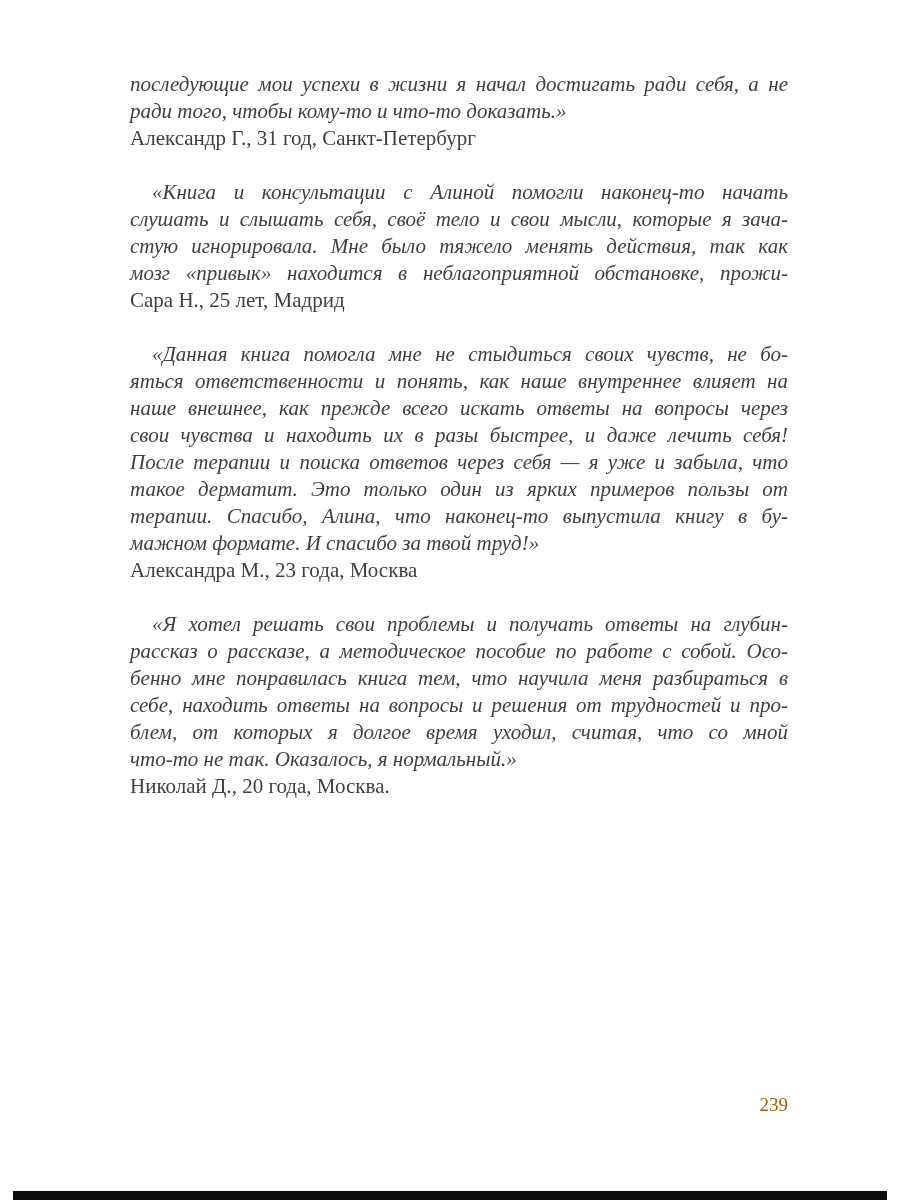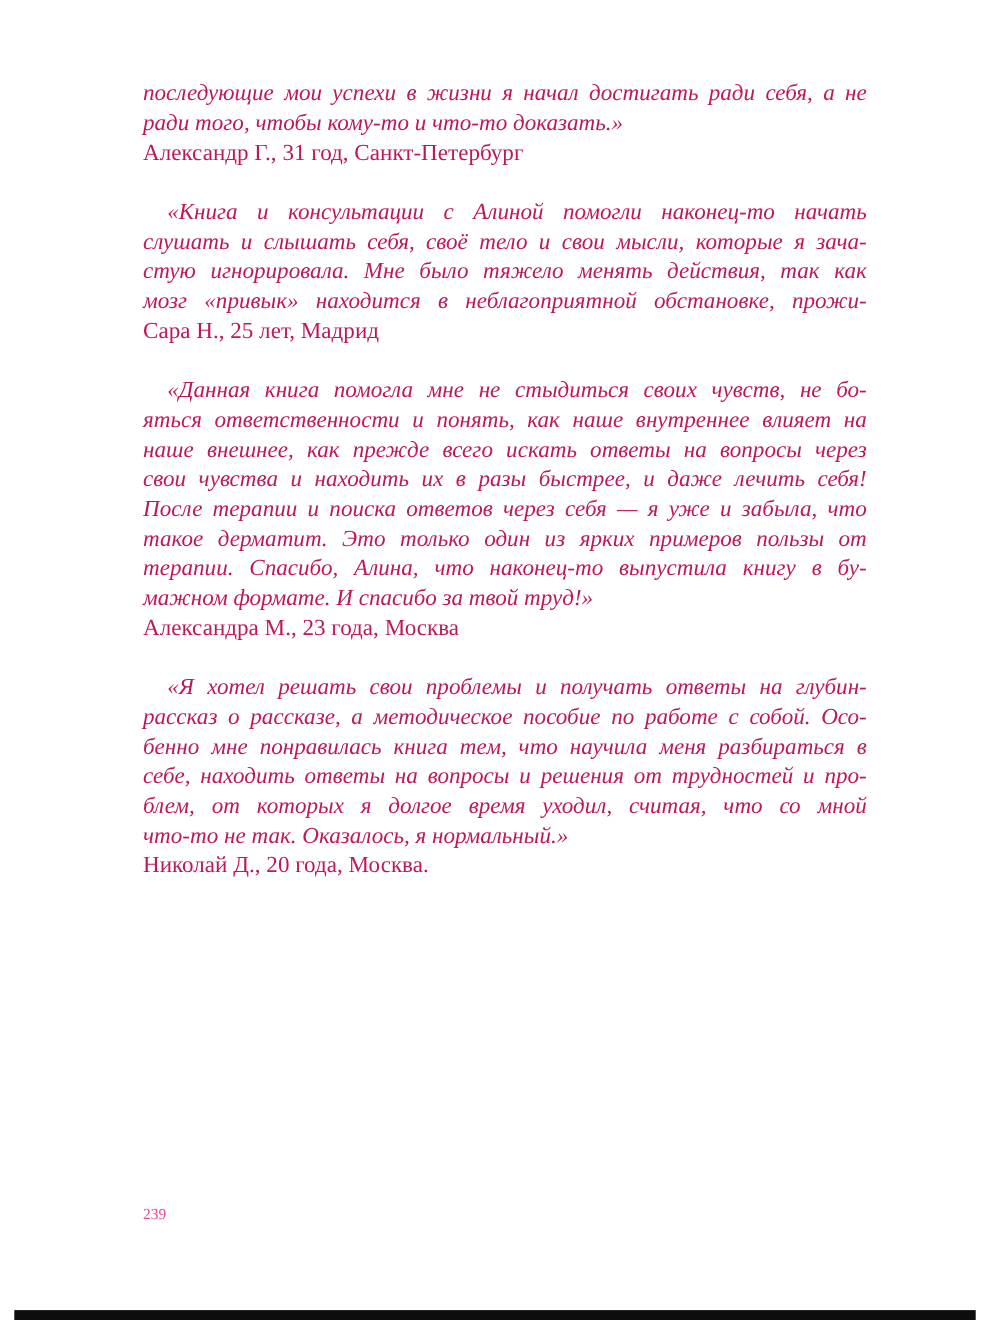--- a/index.html
+++ b/index.html
@@ -17,21 +17,21 @@
   .page {
     position: absolute;
     inset: 0;
     background: #ffffff;
   }
   .content {
     position: absolute;
     left: 130px;
     top: 71px;
     width: 658px;
-    color: #be185d;
+    color: #404040;
     font-size: 21px;
     line-height: 27px;
   }
   .testimonial {
     font-style: italic;
     margin: 0 0 27px 0;
   }
   .t-line {
     text-align: justify;
     text-align-last: justify;
@@ -47,24 +47,24 @@
   .attribution {
     font-style: normal;
     text-align: left;
     line-height: 27px;
   }
   .page-number {
     position: absolute;
     top: 1093px;
     left: 130px;
     width: 658px;
-    text-align: left;
-    font-size: 14px;
+    text-align: right;
+    font-size: 19px;
     line-height: 24px;
-    color: #ec4899;
+    color: #a16207;
     font-style: normal;
   }
   .scan-edge-bar {
     position: absolute;
     left: 13px;
     right: 13px;
     bottom: 0;
     height: 9px;
     background: #0d0d0d;
   }

